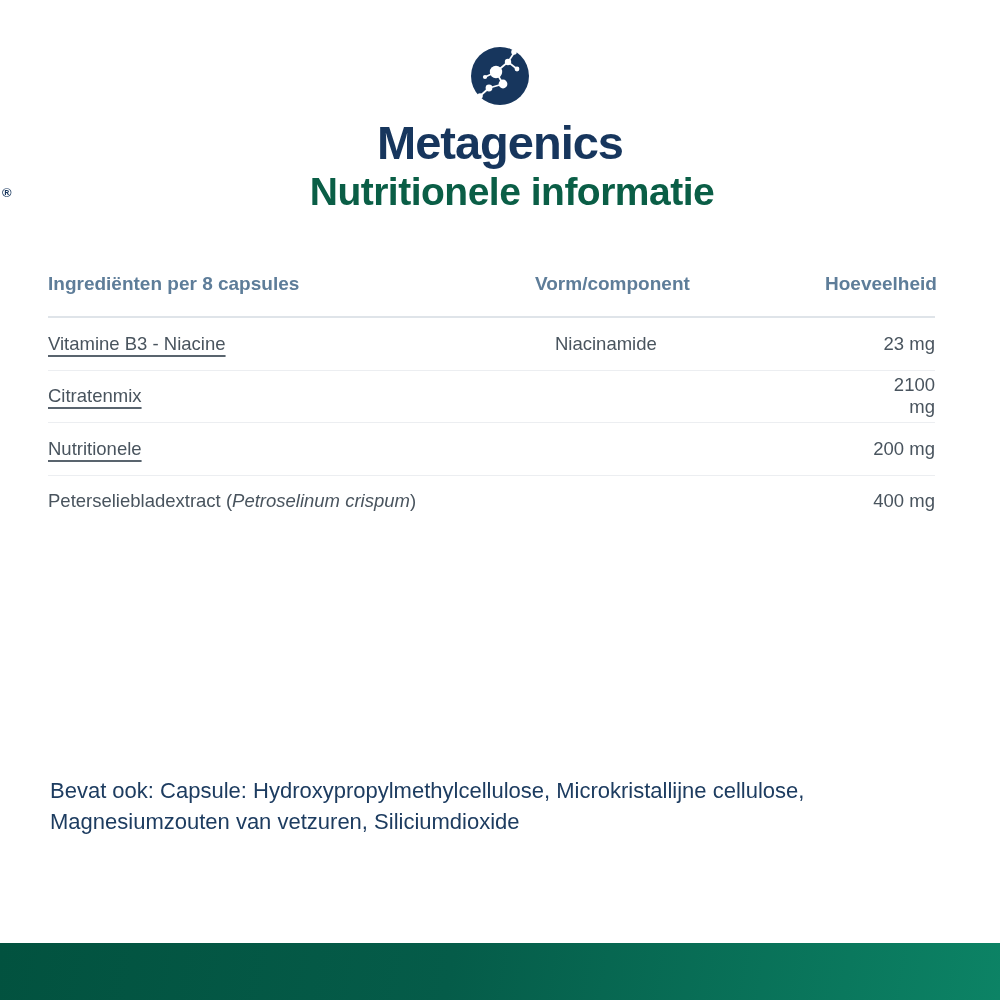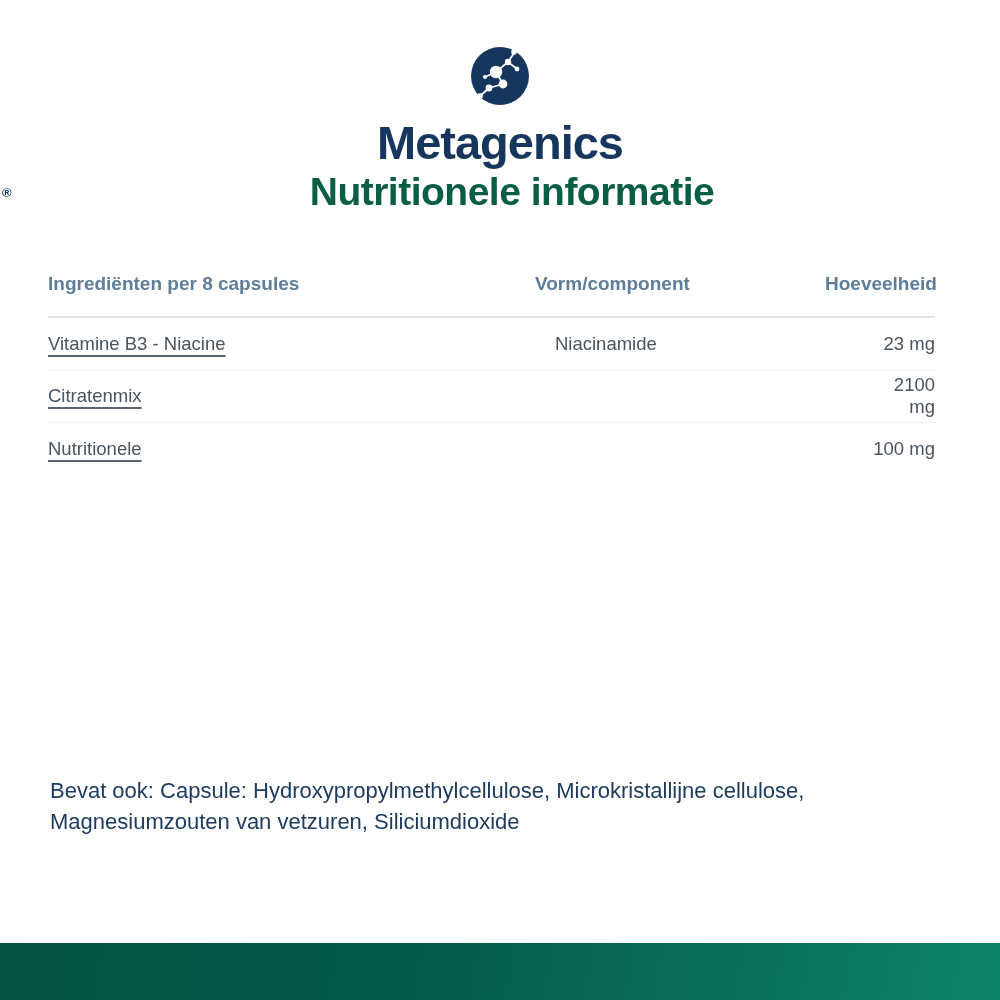--- a/index.html
+++ b/index.html
@@ -102,20 +102,25 @@
         <span class="col-amount">23 mg</span>
       </div>
       <div class="trow tbody-row">
         <span><span class="u"><span>Citratenmix</span></span></span>
         <span></span>
         <span class="col-amount">2100 mg</span>
       </div>
       <div class="trow tbody-row">
         <span><span class="u"><span>Nutritionele</span></span></span>
         <span></span>
-        <span class="col-amount">100 mg</span>
+        <span class="col-amount">200 mg</span>
+      </div>
+      <div class="trow tbody-row">
+        <span><span><span>Peterseliebladextract (</span><span class="it">Petroselinum crispum</span><span>)</span></span></span>
+        <span></span>
+        <span class="col-amount">400 mg</span>
       </div>
     </div>
 </section>
 
 <p class="footnote">Bevat ook: Capsule: Hydroxypropylmethylcellulose, Microkristallijne cellulose, Magnesiumzouten van vetzuren, Siliciumdioxide</p>
 
 <div class="bottom-bar"></div>
 
 </body></html>

